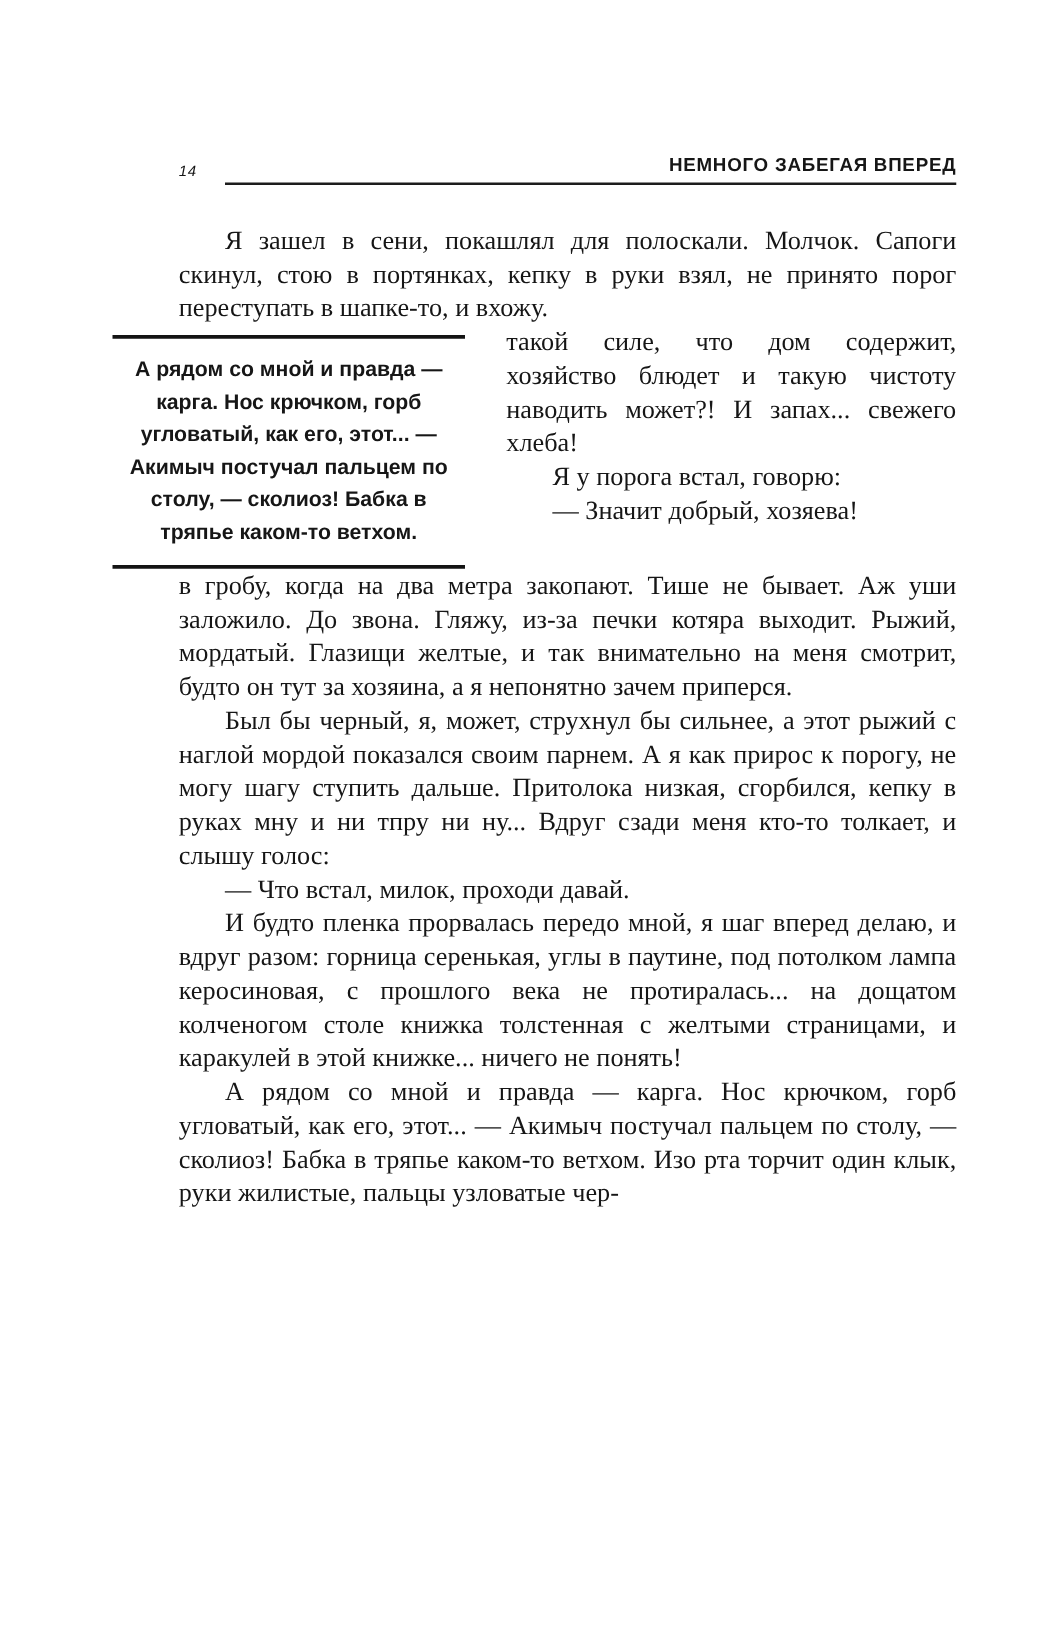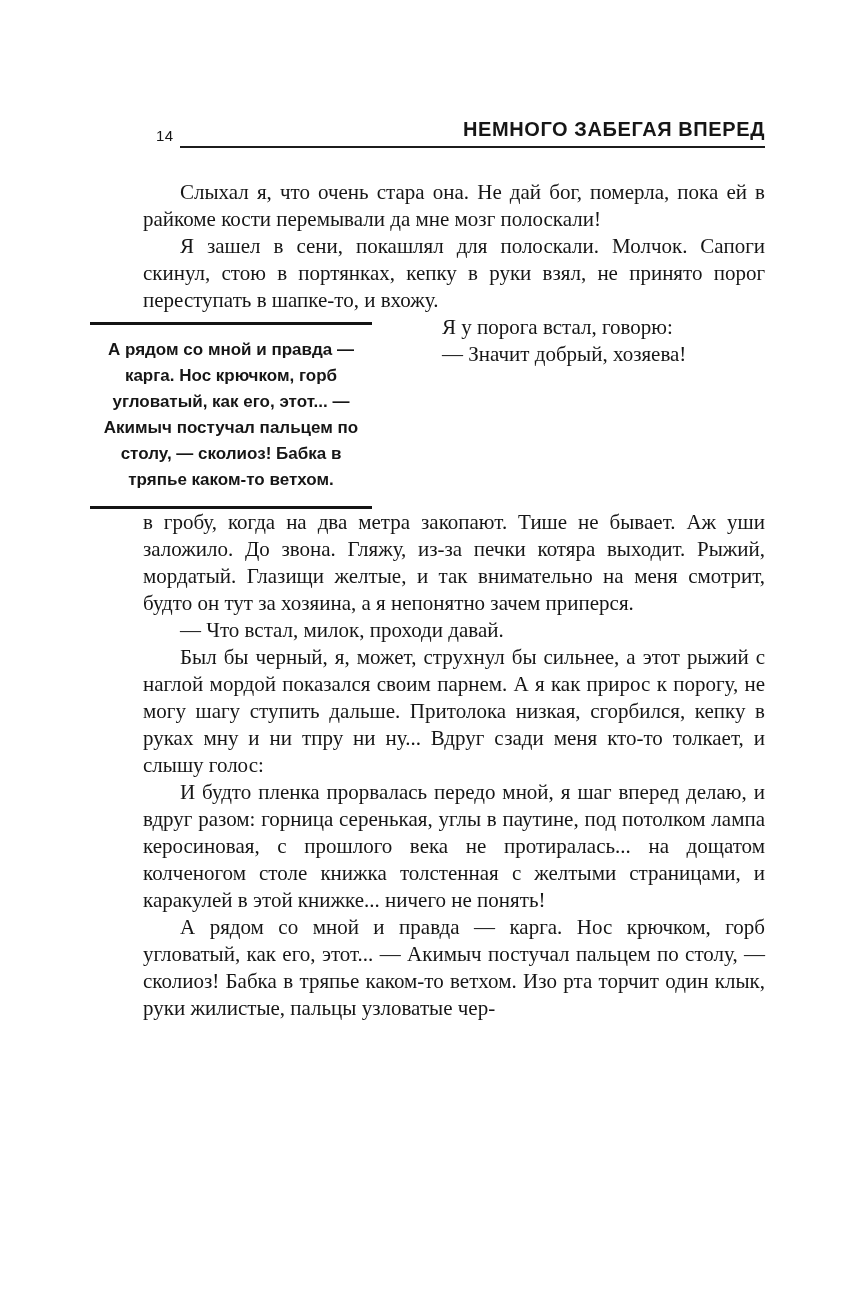--- a/index.html
+++ b/index.html
@@ -21,33 +21,34 @@
     background: #ffffff;
   }
 
   
   .page-header {
     position: relative;
     height: 30px;
   }
   .page-number {
     position: absolute;
-    left: 13px;
+    left: 0;
     bottom: 4px;
     font-family: "Liberation Sans", sans-serif;
-    font-size: 15px;
+    font-size: 12px;
     letter-spacing: 0.5px;
+    font-style: italic;
   }
   .running-title {
     position: absolute;
     right: 0;
     bottom: 7px;
     font-family: "Liberation Sans", sans-serif;
     font-weight: bold;
-    font-size: 20px;
+    font-size: 15px;
     letter-spacing: 0.6px;
     white-space: nowrap;
     margin-left: 11px;
   }
   .header-rule {
     position: absolute;
     left: 37px;
     right: 0;
     bottom: 0;
     height: 2px;
@@ -105,34 +106,34 @@
 <div class="page">
 
   <header class="page-header">
     <span class="page-number">14</span>
     <span class="running-title">НЕМНОГО ЗАБЕГАЯ ВПЕРЕД</span>
     <span class="header-rule"></span>
   </header>
 
   <main class="page-body">
 
-    <p class="indent">Слыхал я, что очень стара она. Не дай бог, померла, пока ей в райкоме кости перемывали да мне мозг полоскали!</p>
     <p class="indent">Я зашел в сени, покашлял для полоскали. Молчок. Сапоги скинул, стою в портянках, кепку в руки взял, не принято порог переступать в шапке-то, и вхожу.</p>
 
     <div class="wrap-row">
       <aside class="pull-quote">
         <p>А рядом со мной и правда — карга. Нос крючком, горб угловатый, как его, этот... — Акимыч постучал пальцем по столу, — сколиоз! Бабка в тряпье каком-то ветхом.</p>
       </aside>
       <div class="wrap-col">
+        <p>такой силе, что дом содержит, хозяйство блюдет и такую чистоту наводить может?! И запах... свежего хлеба!</p>
         <p class="indent">Я у порога встал, говорю:</p>
         <p class="indent">— Значит добрый, хозяева!</p>
       </div>
     </div>
 
     <p>в гробу, когда на два метра закопают. Тише не бывает. Аж уши заложило. До звона. Гляжу, из-за печки котяра выходит. Рыжий, мордатый. Глазищи желтые, и так внимательно на меня смотрит, будто он тут за хозяина, а я непонятно зачем приперся.</p>
+    <p class="indent">Был бы черный, я, может, струхнул бы сильнее, а этот рыжий с наглой мордой показался своим парнем. А я как прирос к порогу, не могу шагу ступить дальше. Притолока низкая, сгорбился, кепку в руках мну и ни тпру ни ну... Вдруг сзади меня кто-то толкает, и слышу голос:</p>
     <p class="indent">— Что встал, милок, проходи давай.</p>
-    <p class="indent">Был бы черный, я, может, струхнул бы сильнее, а этот рыжий с наглой мордой показался своим парнем. А я как прирос к порогу, не могу шагу ступить дальше. Притолока низкая, сгорбился, кепку в руках мну и ни тпру ни ну... Вдруг сзади меня кто-то толкает, и слышу голос:</p>
     <p class="indent">И будто пленка прорвалась передо мной, я шаг вперед делаю, и вдруг разом: горница серенькая, углы в паутине, под потолком лампа керосиновая, с прошлого века не протиралась... на дощатом колченогом столе книжка толстенная с желтыми страницами, и каракулей в этой книжке... ничего не понять!</p>
     <p class="indent">А рядом со мной и правда — карга. Нос крючком, горб угловатый, как его, этот... — Акимыч постучал пальцем по столу, — сколиоз! Бабка в тряпье каком-то ветхом. Изо рта торчит один клык, руки жилистые, пальцы узловатые чер-</p>
 
   </main>
 
 </div>
 
 </body></html>

